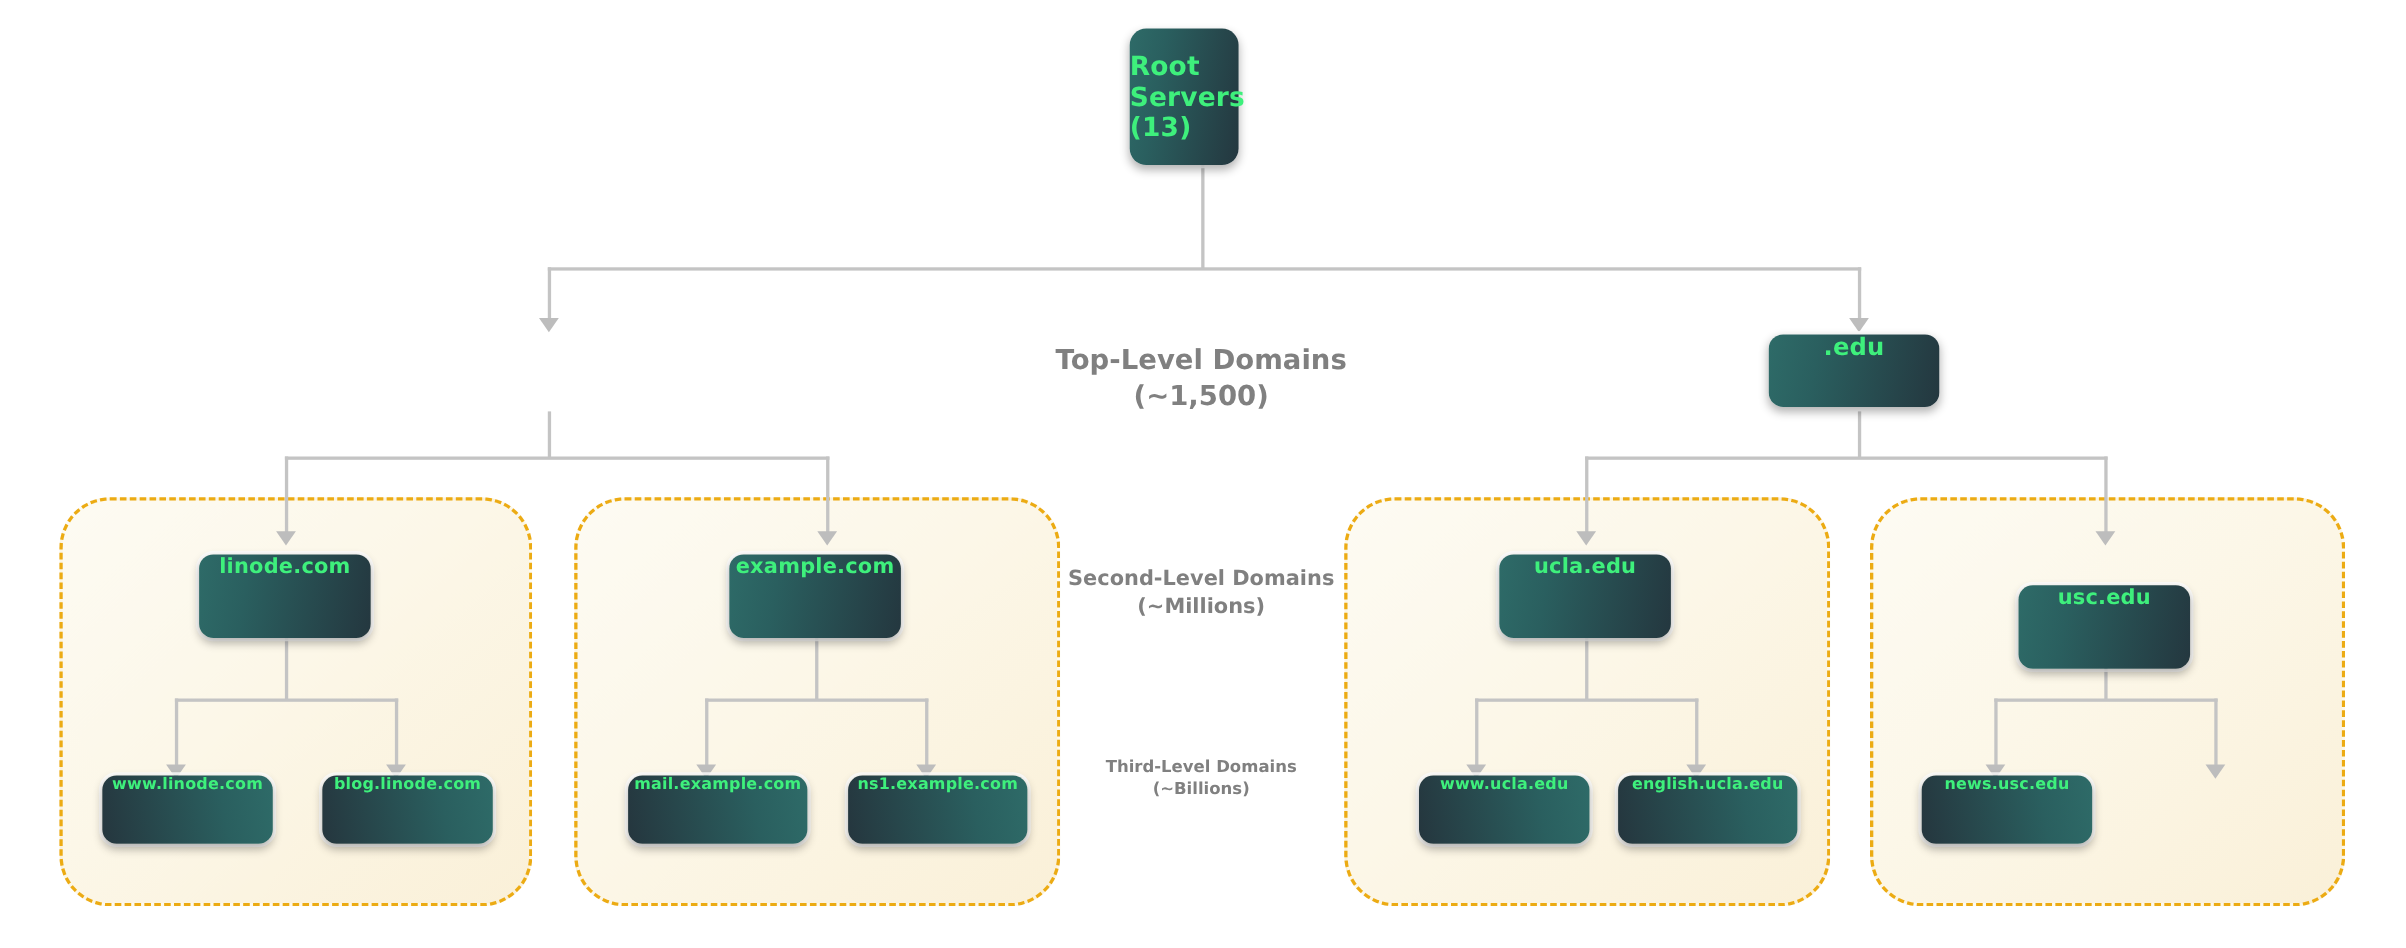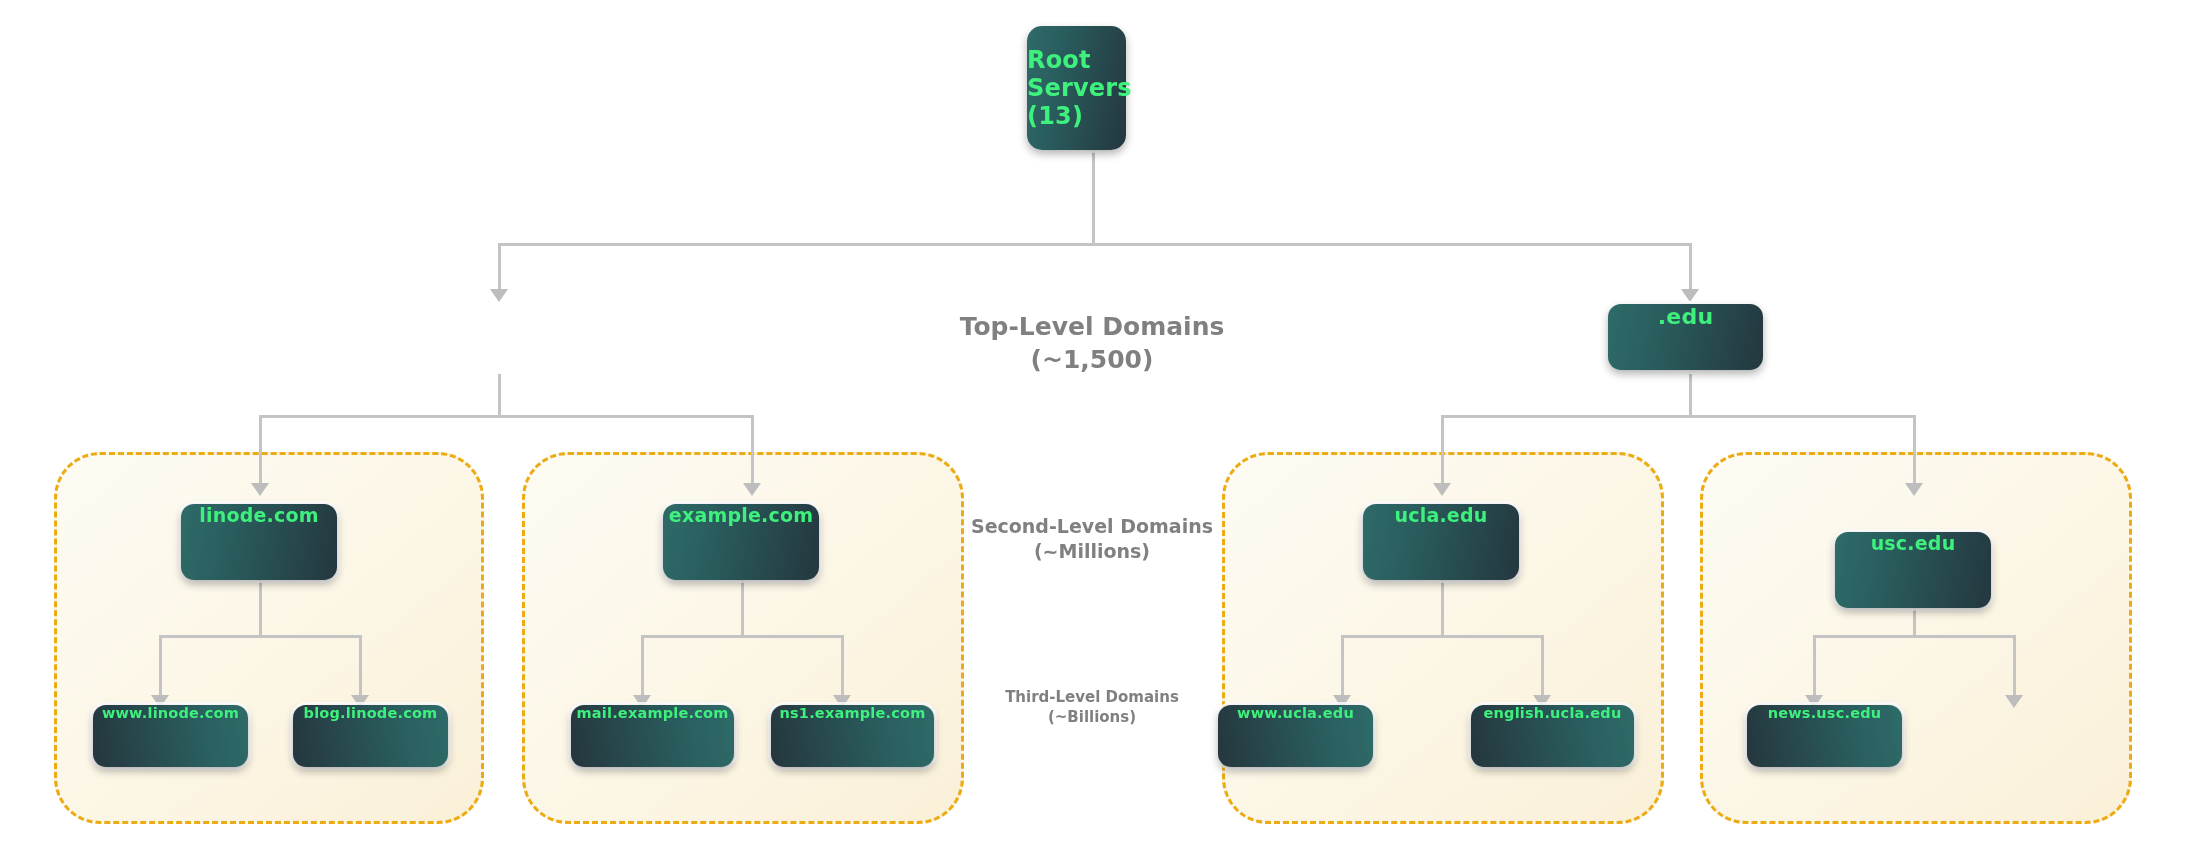--- a/index.html
+++ b/index.html
@@ -202,21 +202,21 @@
     <div>Second-Level Domains</div>
     <div>(~Millions)</div>
   </div>
 
   <div class="node node-3ld grad-b" style="left:81px; top:705px;">www.linode.com</div>
   <div class="node node-3ld grad-b" style="left:281px; top:705px;">blog.linode.com</div>
 
   <div class="node node-3ld grad-b node-3ld-wide" style="left:559px; top:705px;">mail.example.com</div>
   <div class="node node-3ld grad-b node-3ld-wide" style="left:759px; top:705px;">ns1.example.com</div>
 
-  <div class="node node-3ld grad-b" style="left:1206px; top:705px;">www.ucla.edu</div>
+  <div class="node node-3ld grad-b" style="left:1278px; top:705px;">www.ucla.edu</div>
   <div class="node node-3ld grad-b node-3ld-wide" style="left:1459px; top:705px;">english.ucla.edu</div>
 
   <div class="node node-3ld grad-b" style="left:1735px; top:705px;">news.usc.edu</div>
 
   <div class="caption caption-l3" style="left:942px; top:688px; width:300px;">
     <div>Third-Level Domains</div>
     <div>(~Billions)</div>
   </div>
 
 </div>

